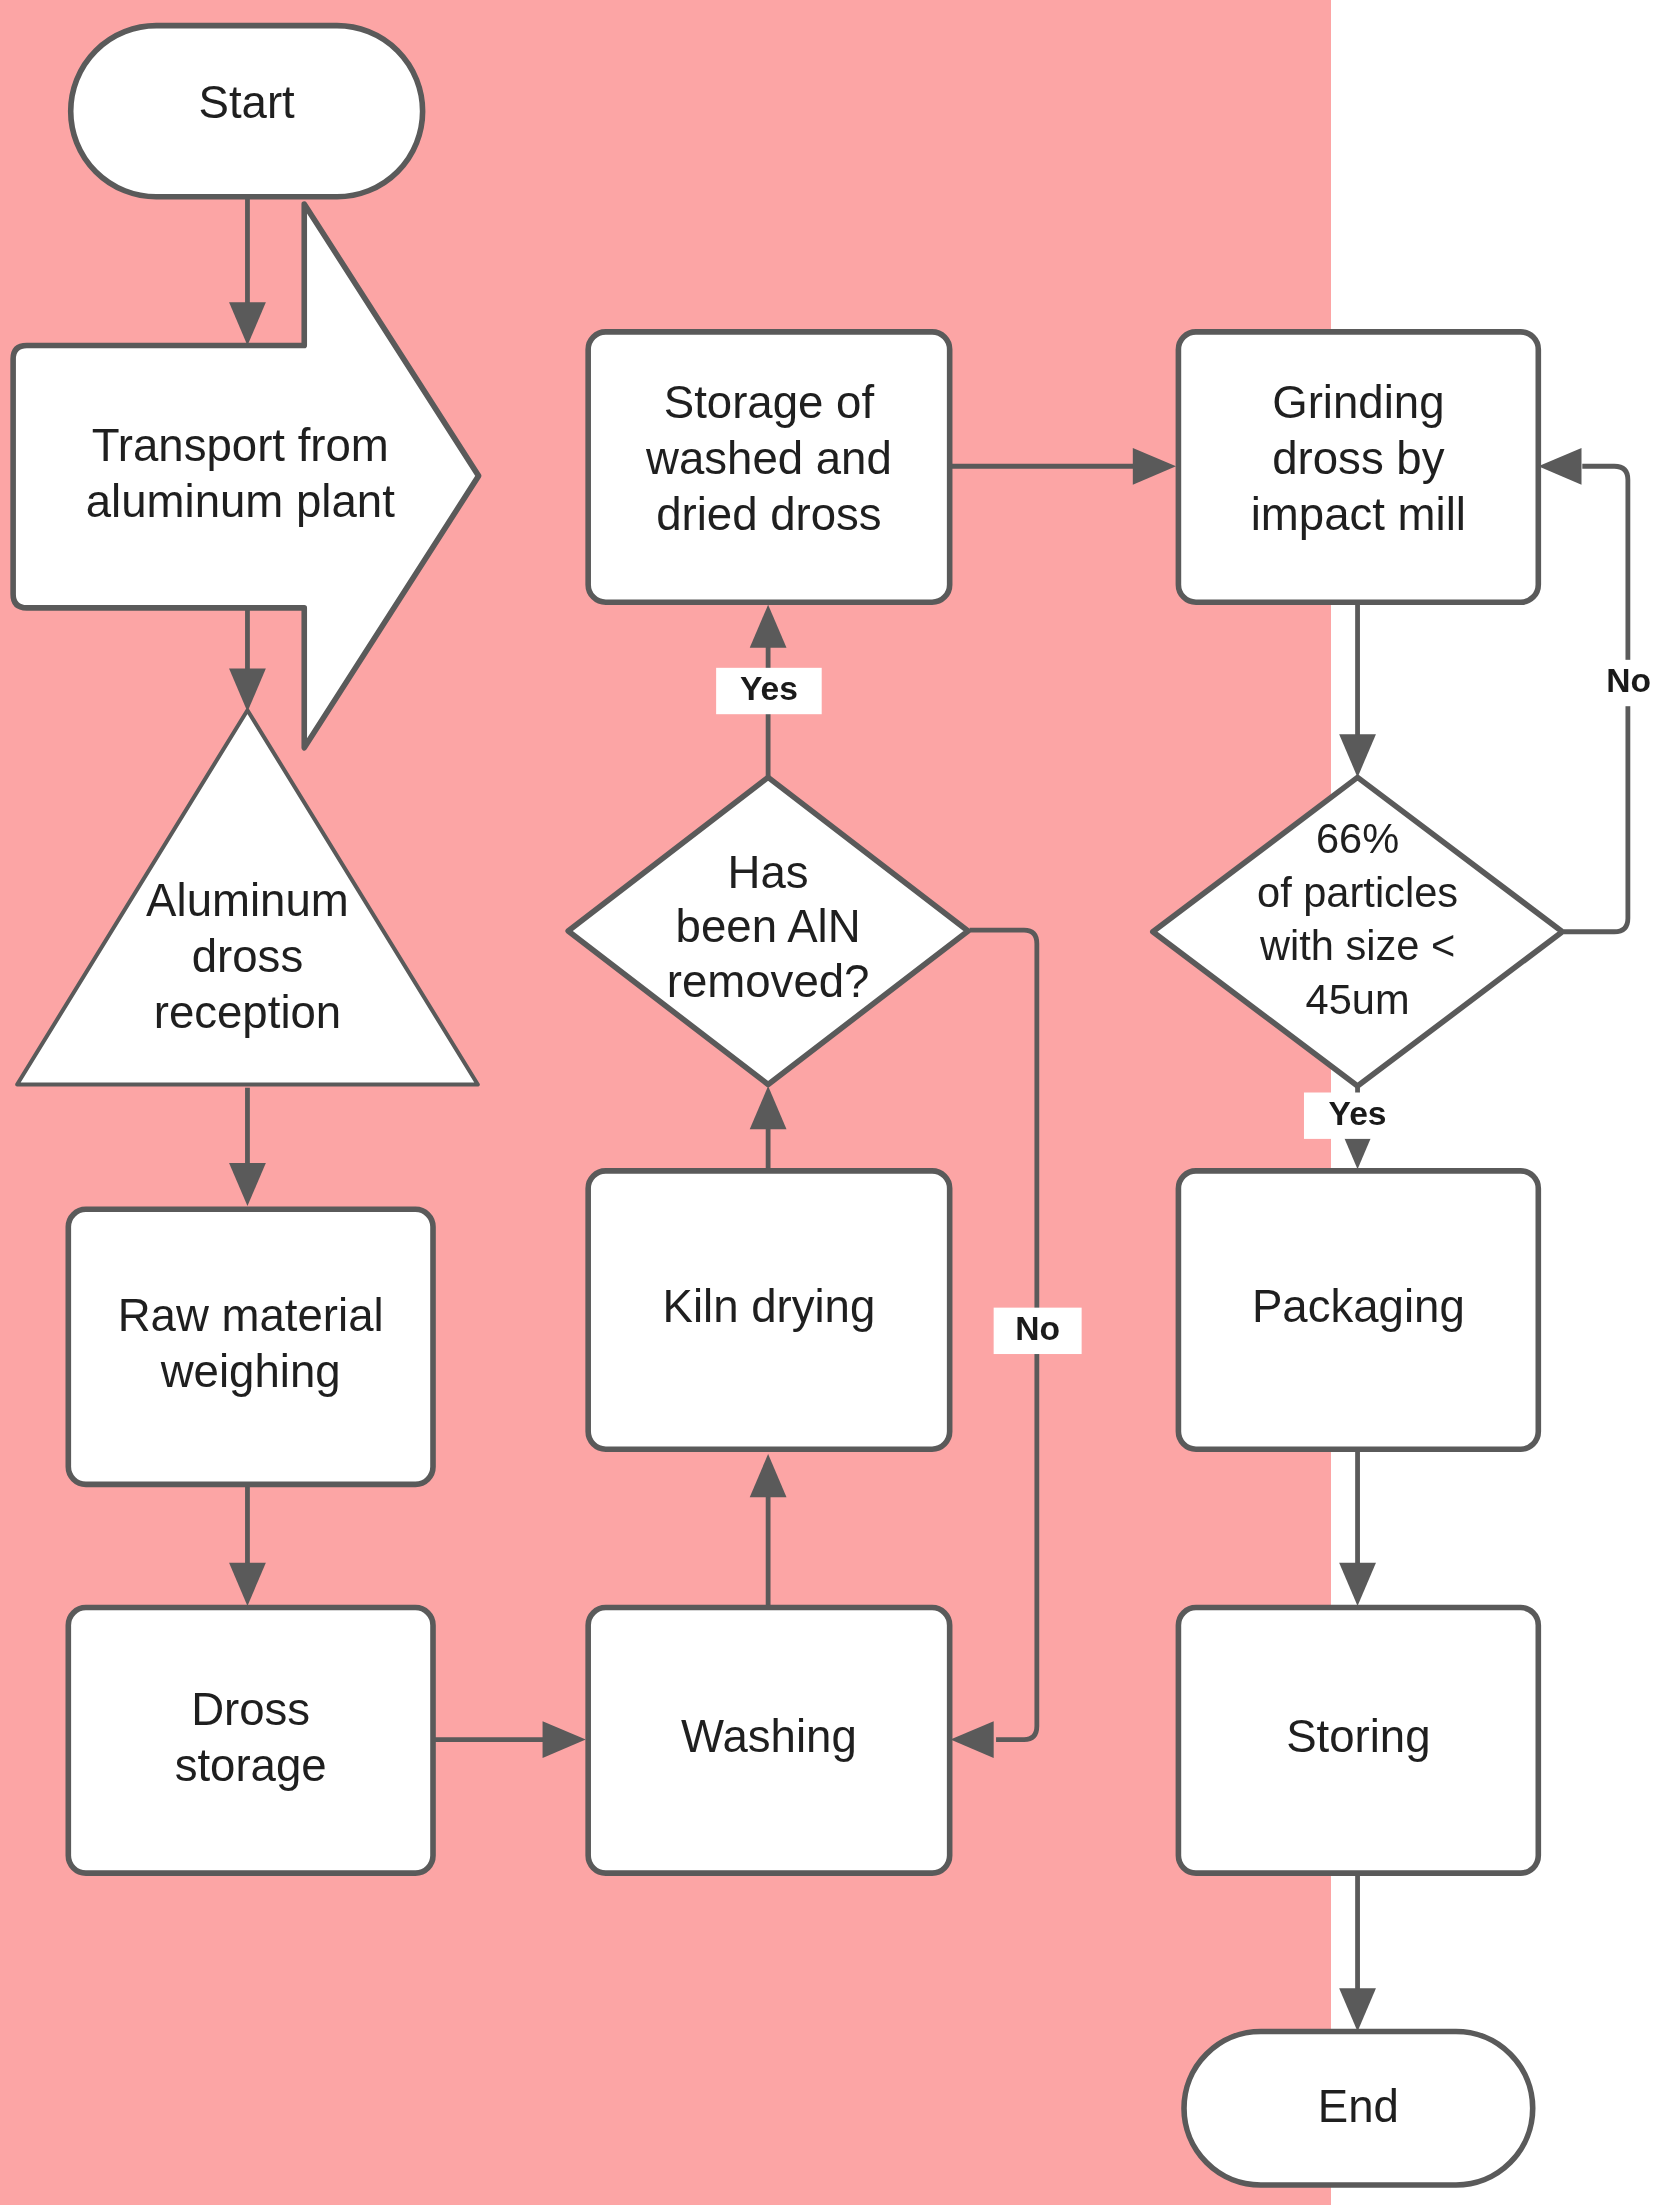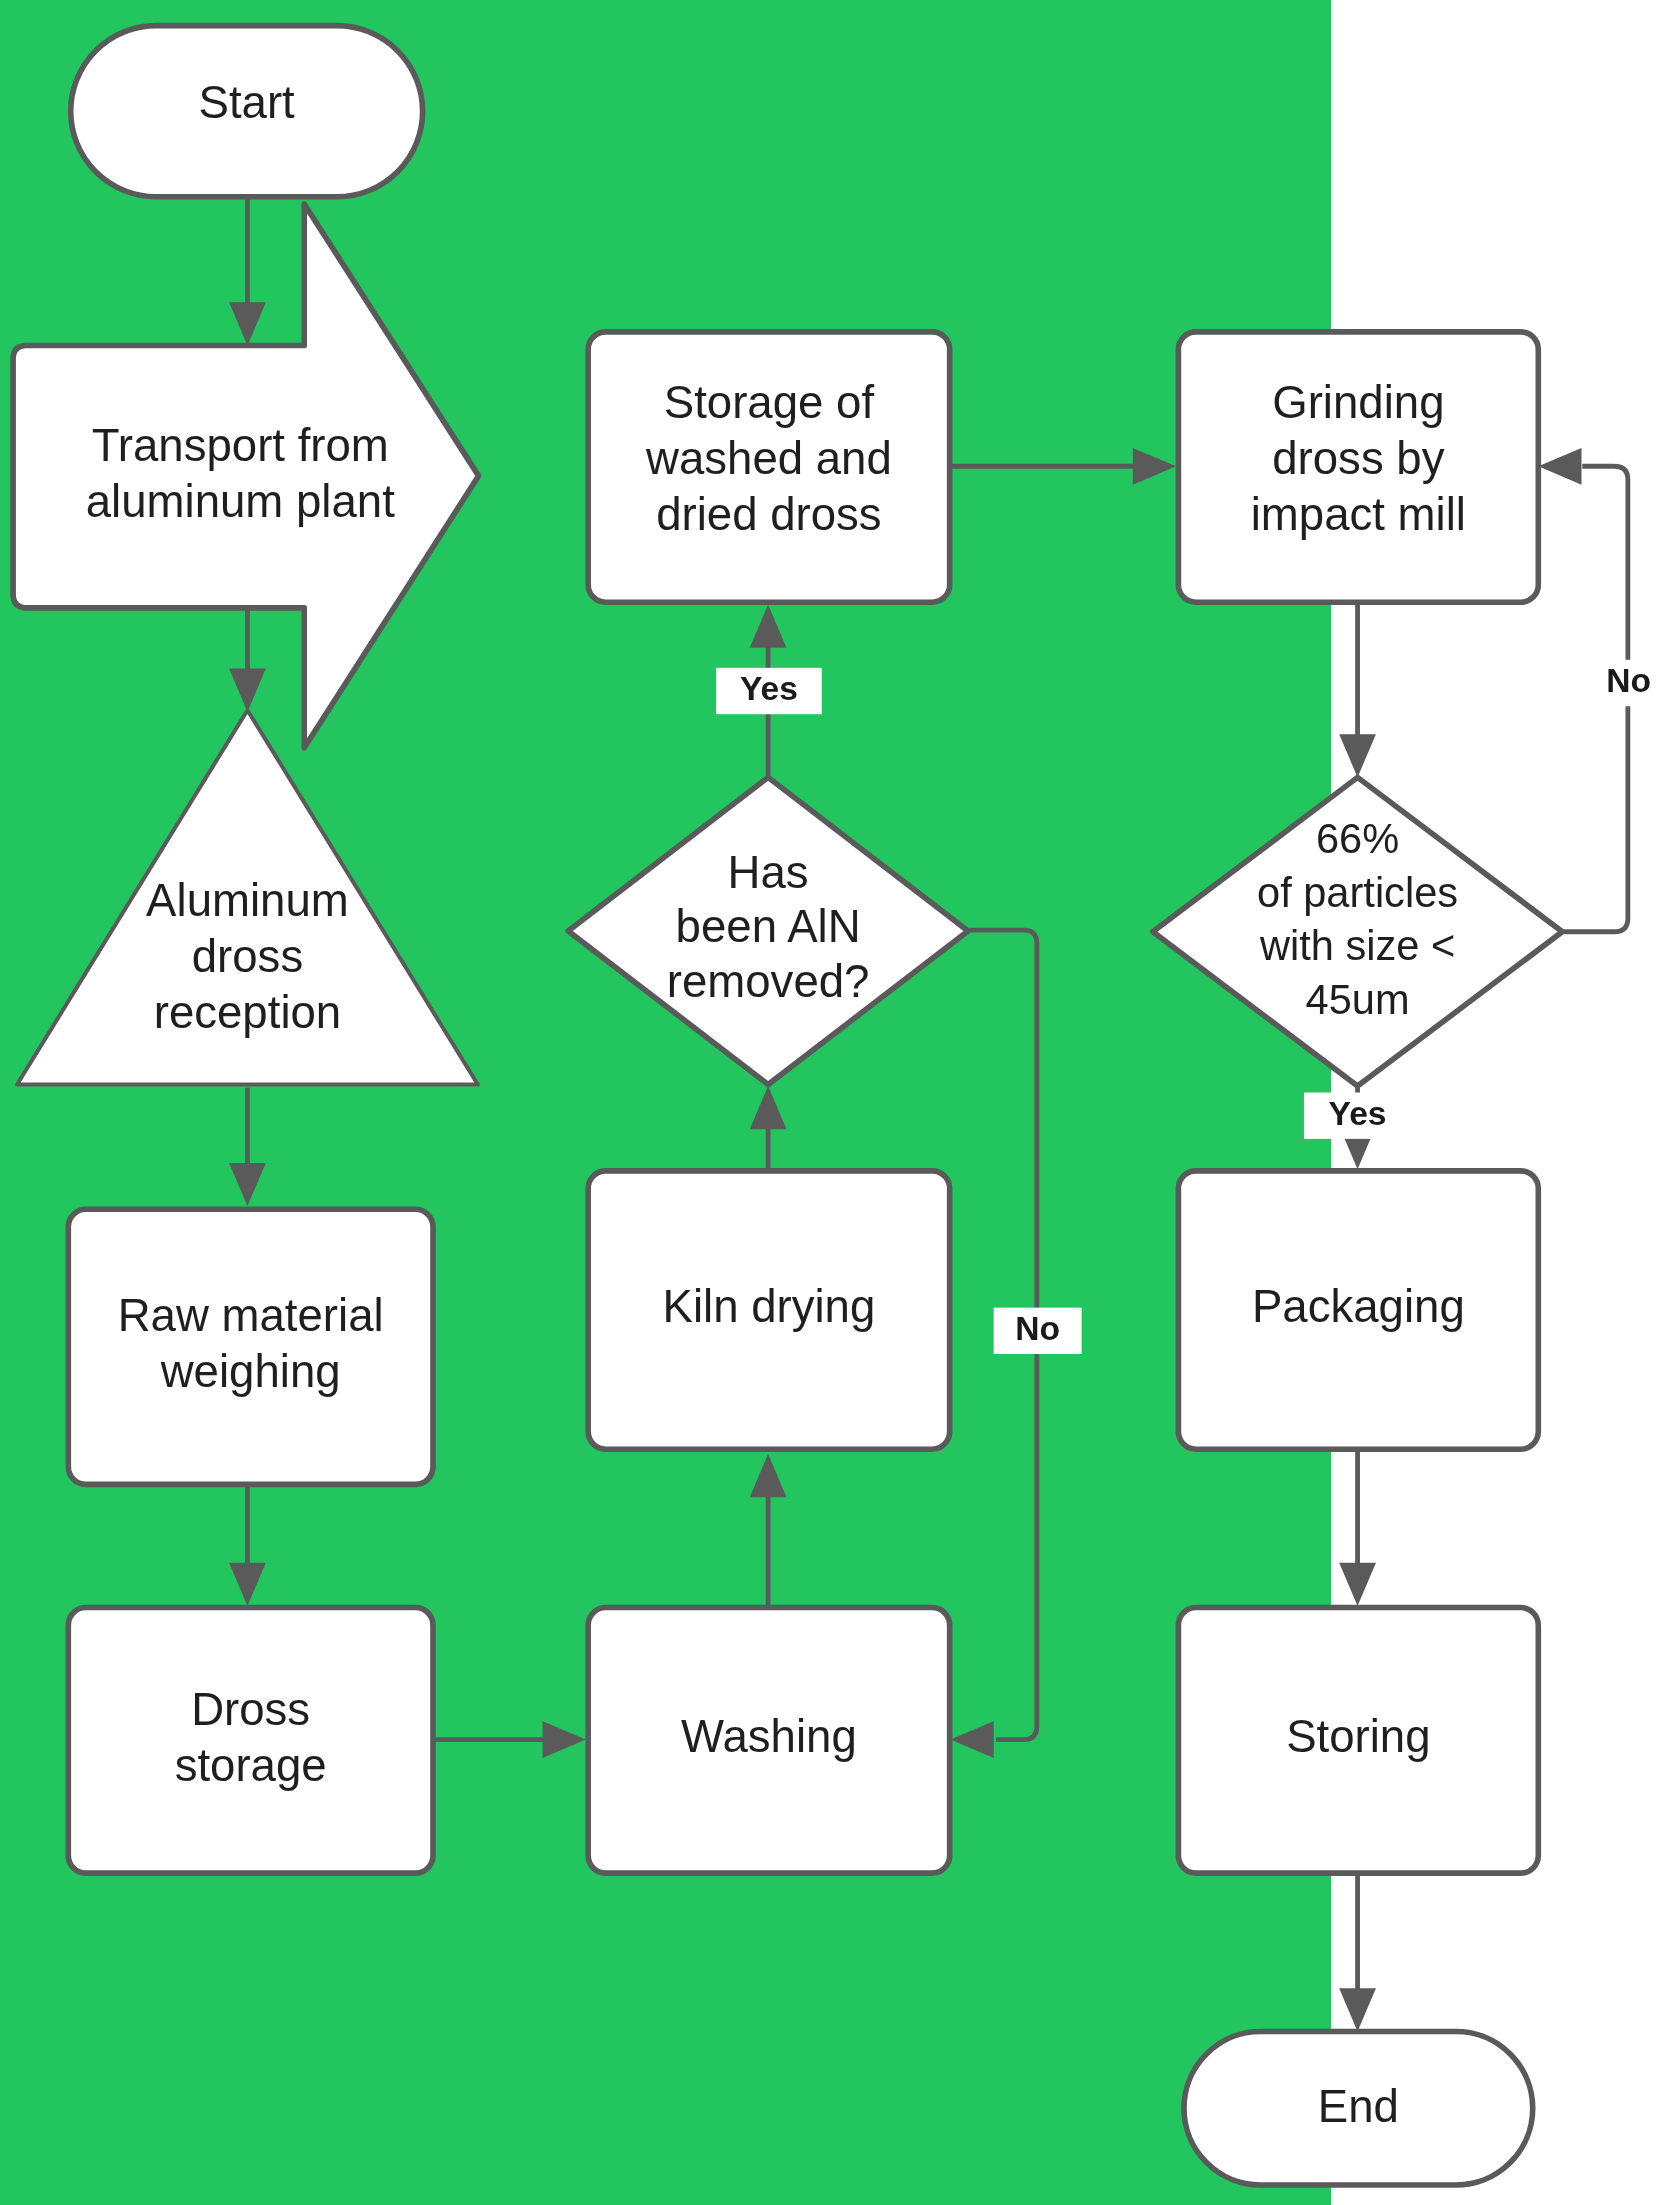--- a/index.html
+++ b/index.html
@@ -11,21 +11,21 @@
   body {
     width: 1673px;
     height: 2205px;
     font-family: "Liberation Sans", sans-serif;
     overflow: hidden;
   }
   #flow-root {
     position: relative;
     width: 1331px;
     height: 2205px;
-    background: #22c55e;
+    background: #fca5a5;
   }
   svg#flow-svg {
     display: block;
     width: 1673px;
     height: 2205px;
   }
   .node-shape {
     fill: #ffffff;
     stroke: #5a5a5a;
     stroke-width: 7;

